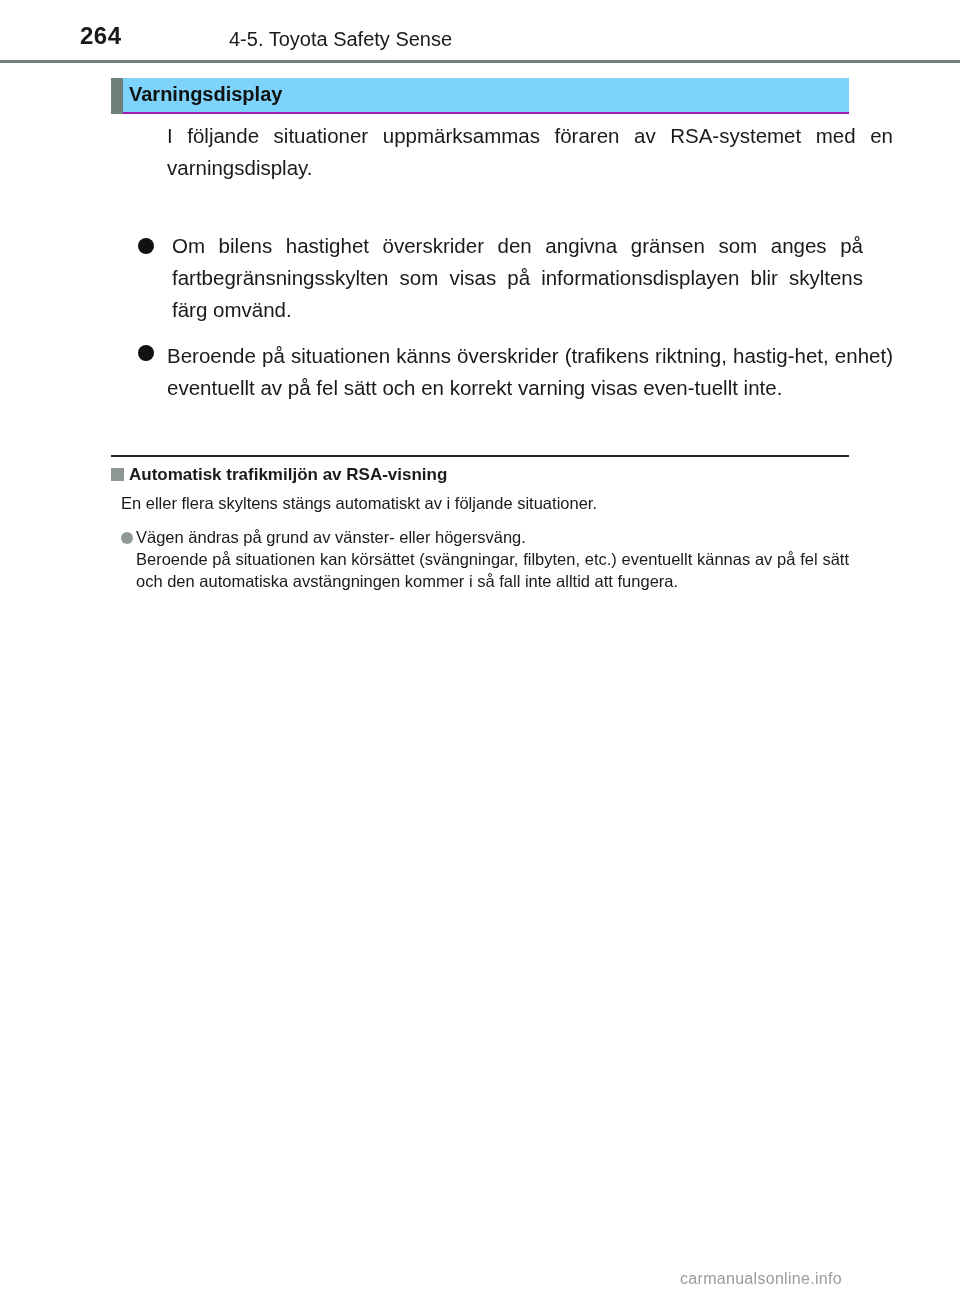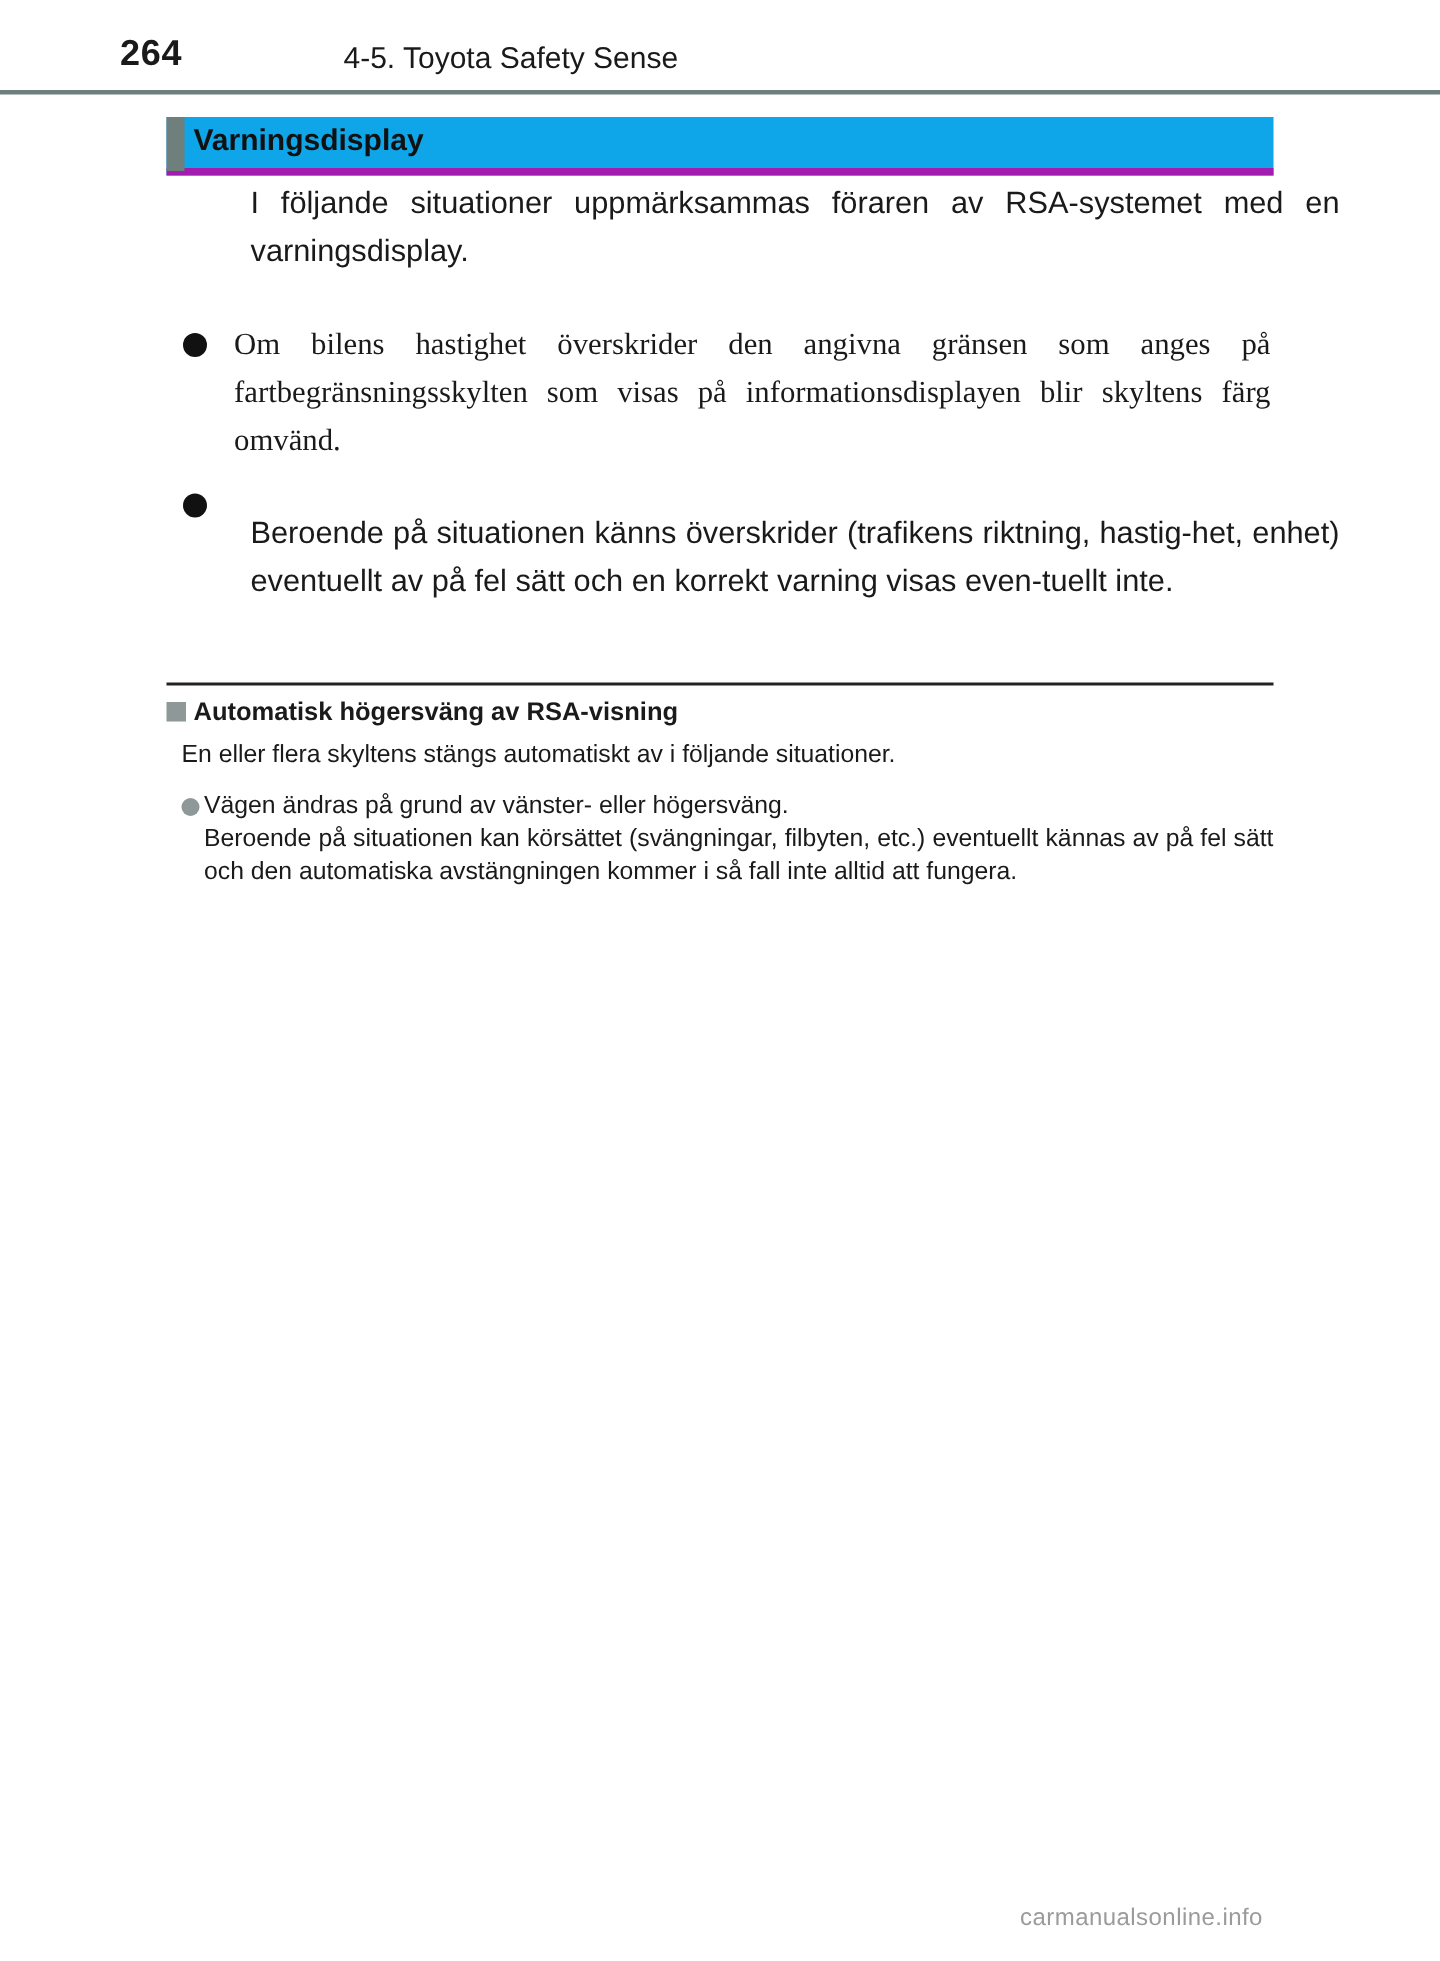--- a/index.html
+++ b/index.html
@@ -5,27 +5,27 @@
   html, body { margin: 0; padding: 0; background: #ffffff; }
   body { width: 960px; height: 1307px; position: relative; overflow: hidden;
          font-family: "Liberation Sans", sans-serif; color: #1a1a1a; }
 
   .page-header { position: absolute; left: 0; top: 0; width: 760px; height: 62px; }
   .page-number { position: absolute; left: 80px; top: 22px; font-size: 24px; font-weight: bold; letter-spacing: 0.5px; }
   .chapter-title { position: absolute; left: 181px; top: 28px; font-size: 20px; margin-left: 48px; }
   .header-rule { position: absolute; left: 0; top: 60px; width: 960px; height: 3px; background: #6f7f7c; }
 
   .section-bar { position: absolute; left: 111px; top: 78px; width: 738px; height: 34px;
-                 background: #0ea5e9; border-bottom: 5px solid #a21caf; }
+                 background: #7dd3fc; border-bottom: 2px solid #a21caf; }
   .section-bar .accent { position: absolute; left: 0; top: 0; width: 12px; height: 36px; background: #6f7f7c; }
   .section-bar .title { position: absolute; left: 18px; top: 5px; font-size: 20px; font-weight: bold; color: #111; }
 
   .main-text { position: absolute; left: 121px; width: 726px; font-size: 20.5px; line-height: 32px; text-align: justify; margin-left: 46px; }
   .p1 { top: 120px; }
-  .bullet-list { position: absolute; left: 121px; width: 726px; top: 214px; margin: 0; padding: 0; list-style: none; font-family: Liberation Serif, serif; }
+  .bullet-list { position: absolute; left: 121px; width: 726px; top: 214px; margin: 16px; padding: 0; list-style: none; }
   .bullet-list li { position: relative; padding-left: 35px; font-size: 20.5px; line-height: 32px; text-align: justify; margin-bottom: 11px; }
   .bullet-list li .dot { position: absolute; left: 1px; top: 8px; width: 16px; height: 16px; border-radius: 50%; background: #111; }
   .p2 { top: 340px; }
 
   .divider { position: absolute; left: 111px; top: 455px; width: 738px; height: 2px; background: #222; }
 
   .sub-heading { position: absolute; left: 111px; top: 465px; font-size: 17px; font-weight: bold; }
   .sub-heading .sq { display: inline-block; width: 13px; height: 13px; background: #8e9997; margin-right: 5px; vertical-align: -1px; }
   .sub-text { position: absolute; left: 121px; top: 492px; font-size: 16.5px; line-height: 22px; width: 726px; }
   .sub-list { position: absolute; left: 121px; top: 526px; width: 728px; margin: 0; padding: 0; list-style: none; }
@@ -59,21 +59,21 @@
   <li>
     <span class="dot"></span>
   </li>
 </ul>
 
 <div class="main-text p2">Beroende på situationen känns överskrider (trafikens riktning, hastig-het, enhet) eventuellt av på fel sätt och en korrekt varning visas even-tuellt inte.</div>
 
 <div class="divider"></div>
 
 <div class="sub-heading">
-  <span class="sq"></span><span>Automatisk högersväng av RSA-visning</span>
+  <span class="sq"></span><span>Automatisk trafikmiljön av RSA-visning</span>
 </div>
 
 <div class="sub-text">En eller flera skyltens stängs automatiskt av i följande situationer.</div>
 
 <ul class="sub-list">
   <li>
     <span class="dot"></span>
     <span>Vägen ändras på grund av vänster- eller högersväng.</span>
     <span class="cont">Beroende på situationen kan körsättet (svängningar, filbyten, etc.) eventuellt kännas av på fel sätt och den automatiska avstängningen kommer i så fall inte alltid att fungera.</span>
   </li>

